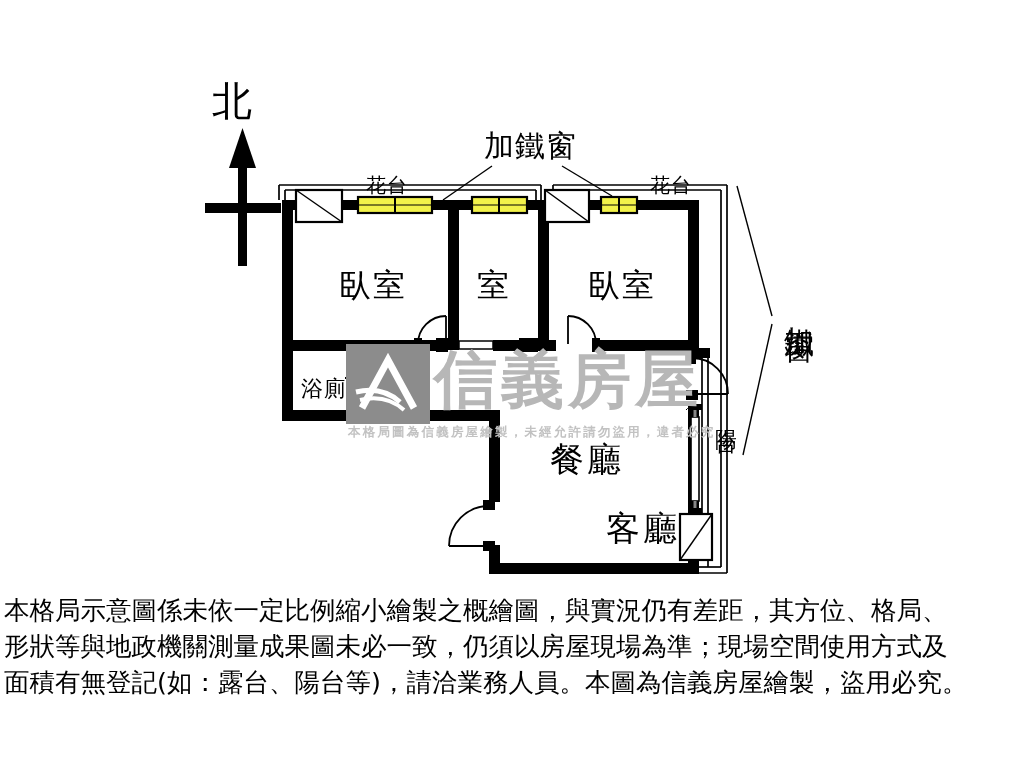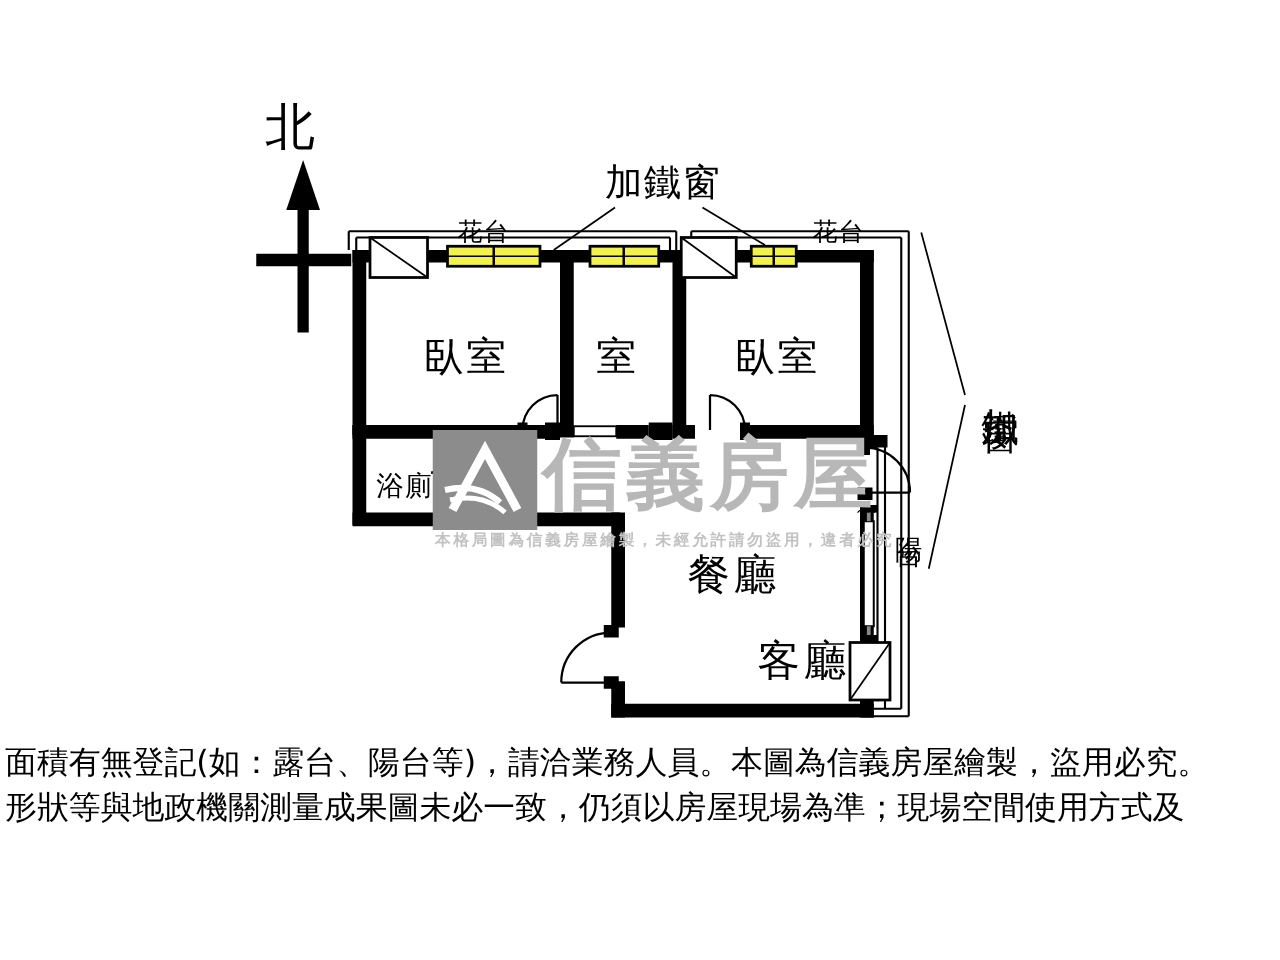--- a/index.html
+++ b/index.html
@@ -309,17 +309,18 @@
         <path d="M 16 64 L 42 16 L 68 64" fill="none" stroke="#ffffff" stroke-width="7"></path>
         <path d="M 10 48 q 26 -6 44 10" fill="none" stroke="#ffffff" stroke-width="5"></path>
         <path d="M 14 56 q 26 -6 44 10" fill="none" stroke="#ffffff" stroke-width="4"></path>
       </svg>
       <div id="wm-text" class="cjk">信義房屋</div>
       <div id="wm-fine" class="cjk">本格局圖為信義房屋繪製，未經允許請勿盜用，違者必究</div>
     </div>
   </div>
 
   <div id="disclaimer">
+    <div class="cjk">本格局示意圖係未依一定比例縮小繪製之概繪圖，與實況仍有差距，其方位、格局、</div>
+    <div class="cjk">形狀等與地政機關測量成果圖未必一致，仍須以房屋現場為準；現場空間使用方式及</div>
     <div class="cjk">面積有無登記(如：露台、陽台等)，請洽業務人員。本圖為信義房屋繪製，盜用必究。</div>
-    <div class="cjk">形狀等與地政機關測量成果圖未必一致，仍須以房屋現場為準；現場空間使用方式及</div>
   </div>
 
 </div>
 
 </body></html>

